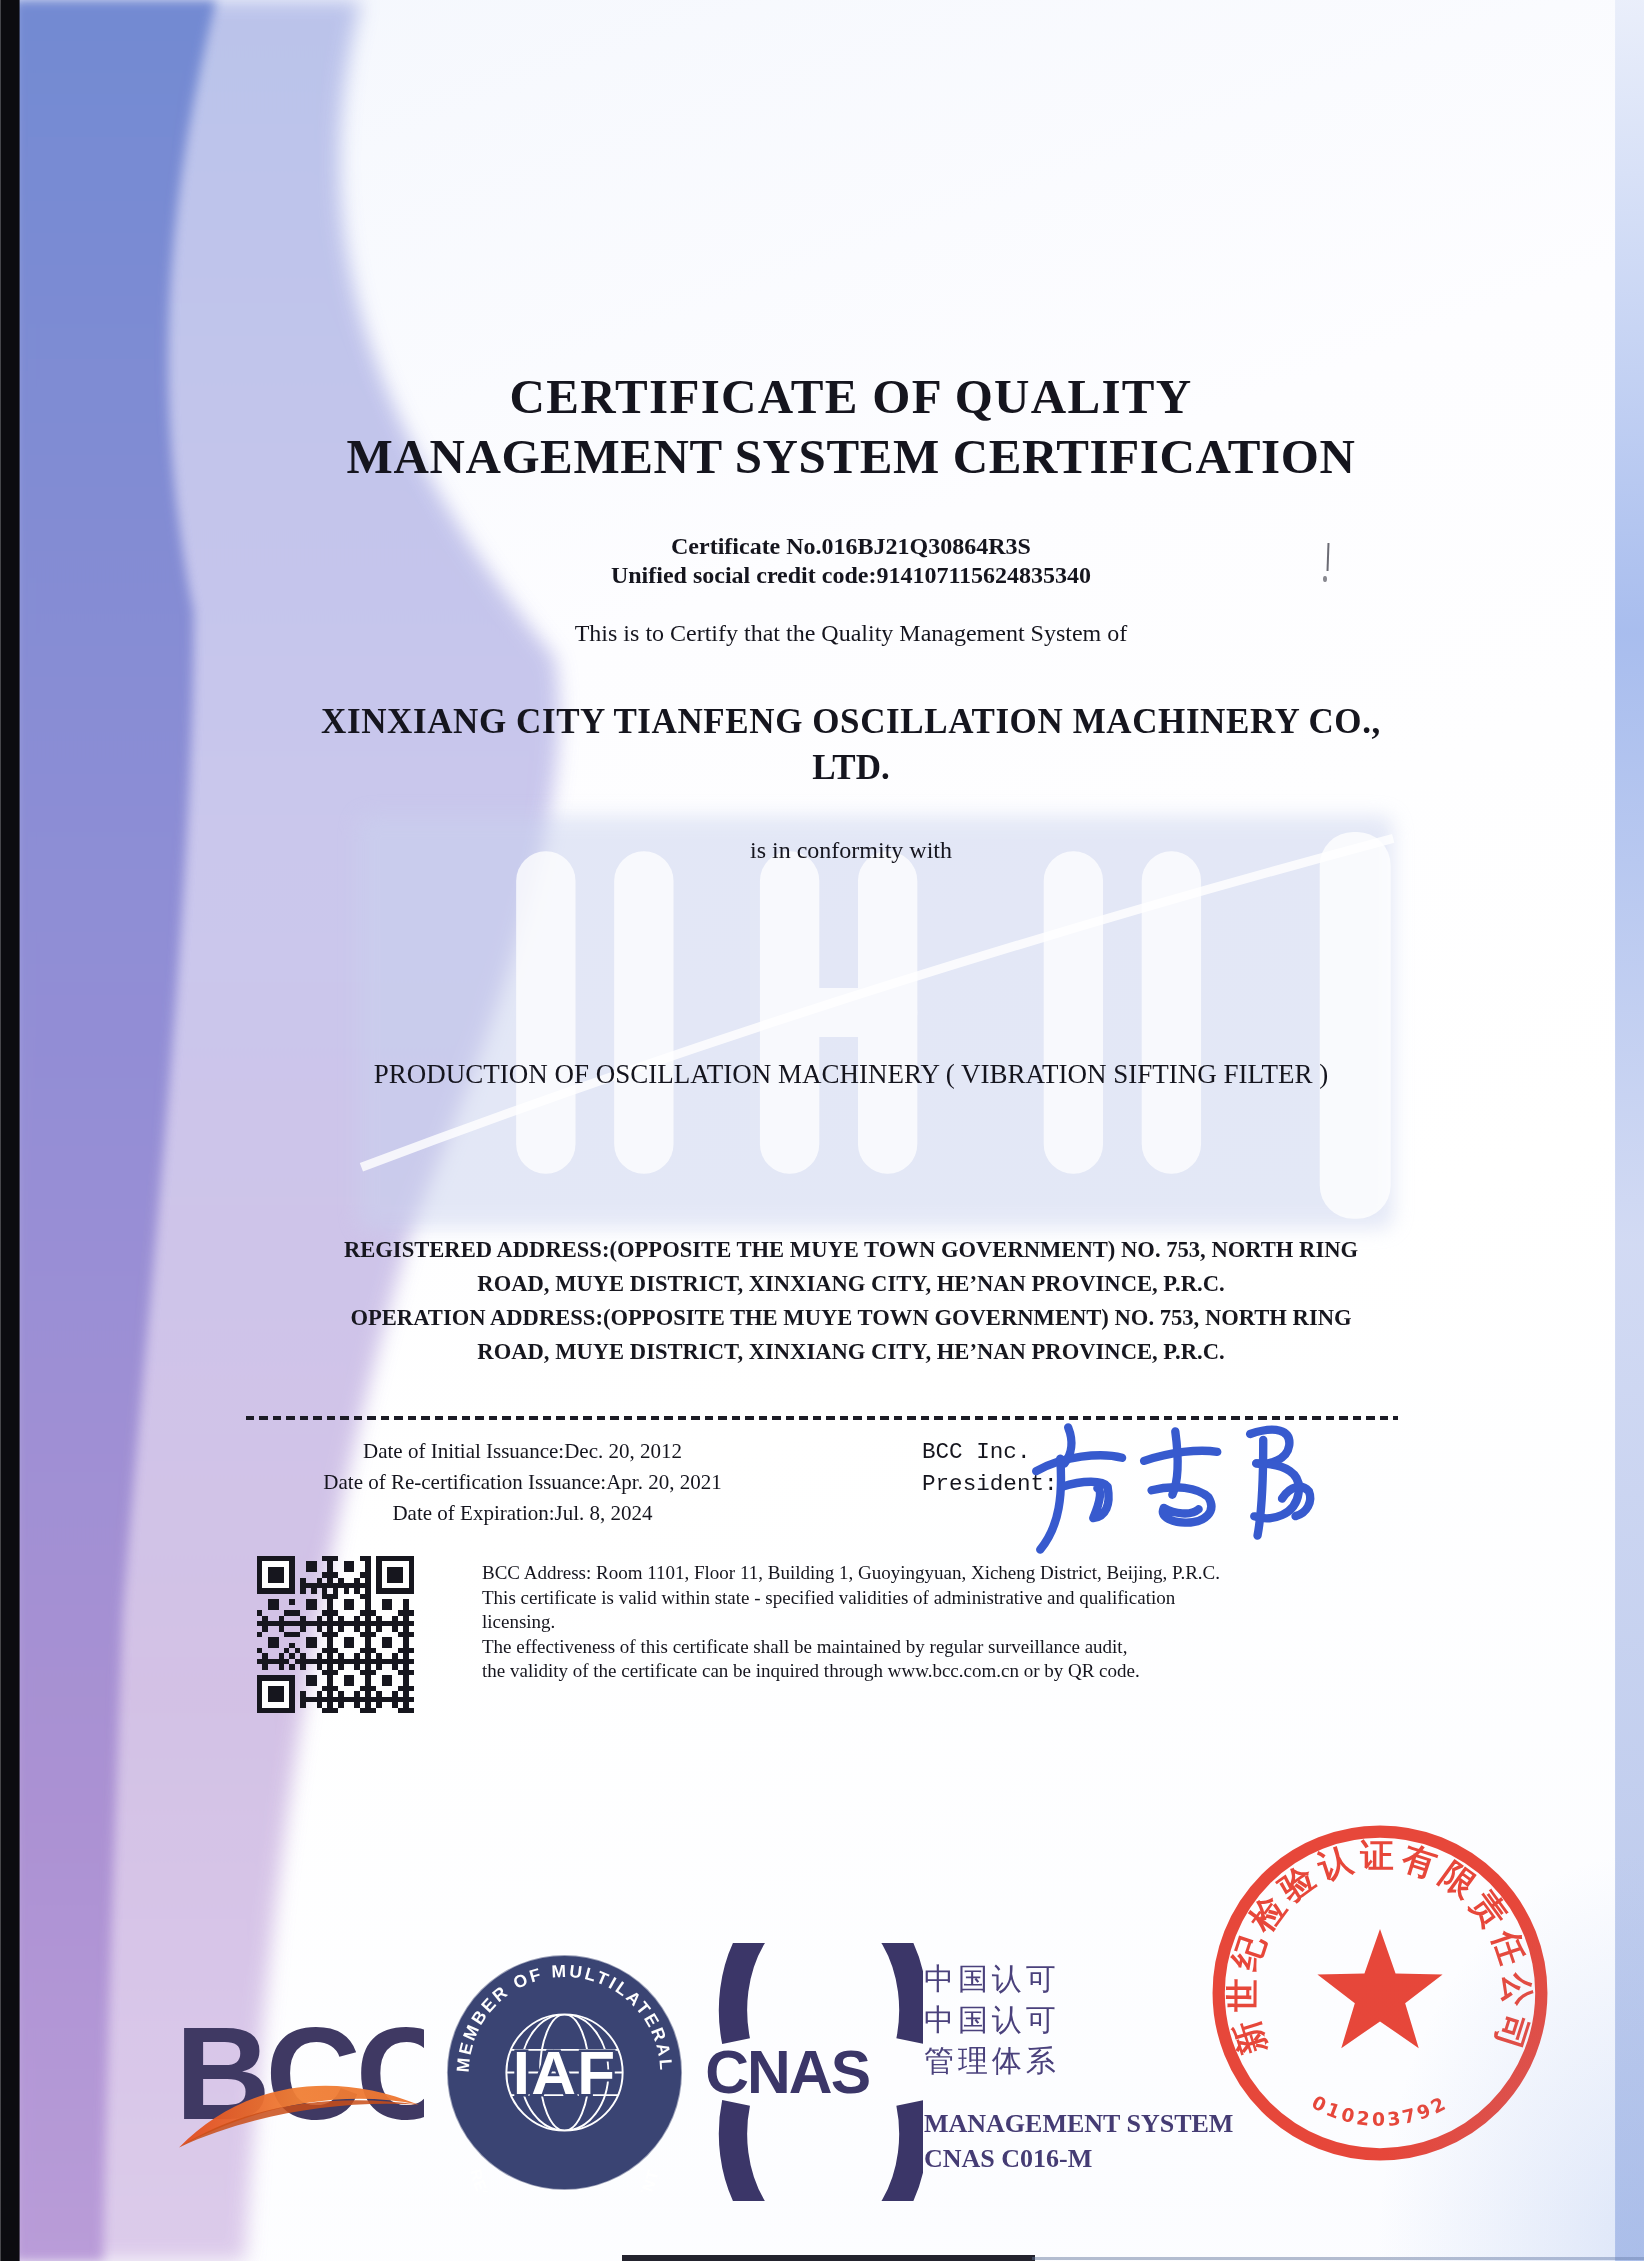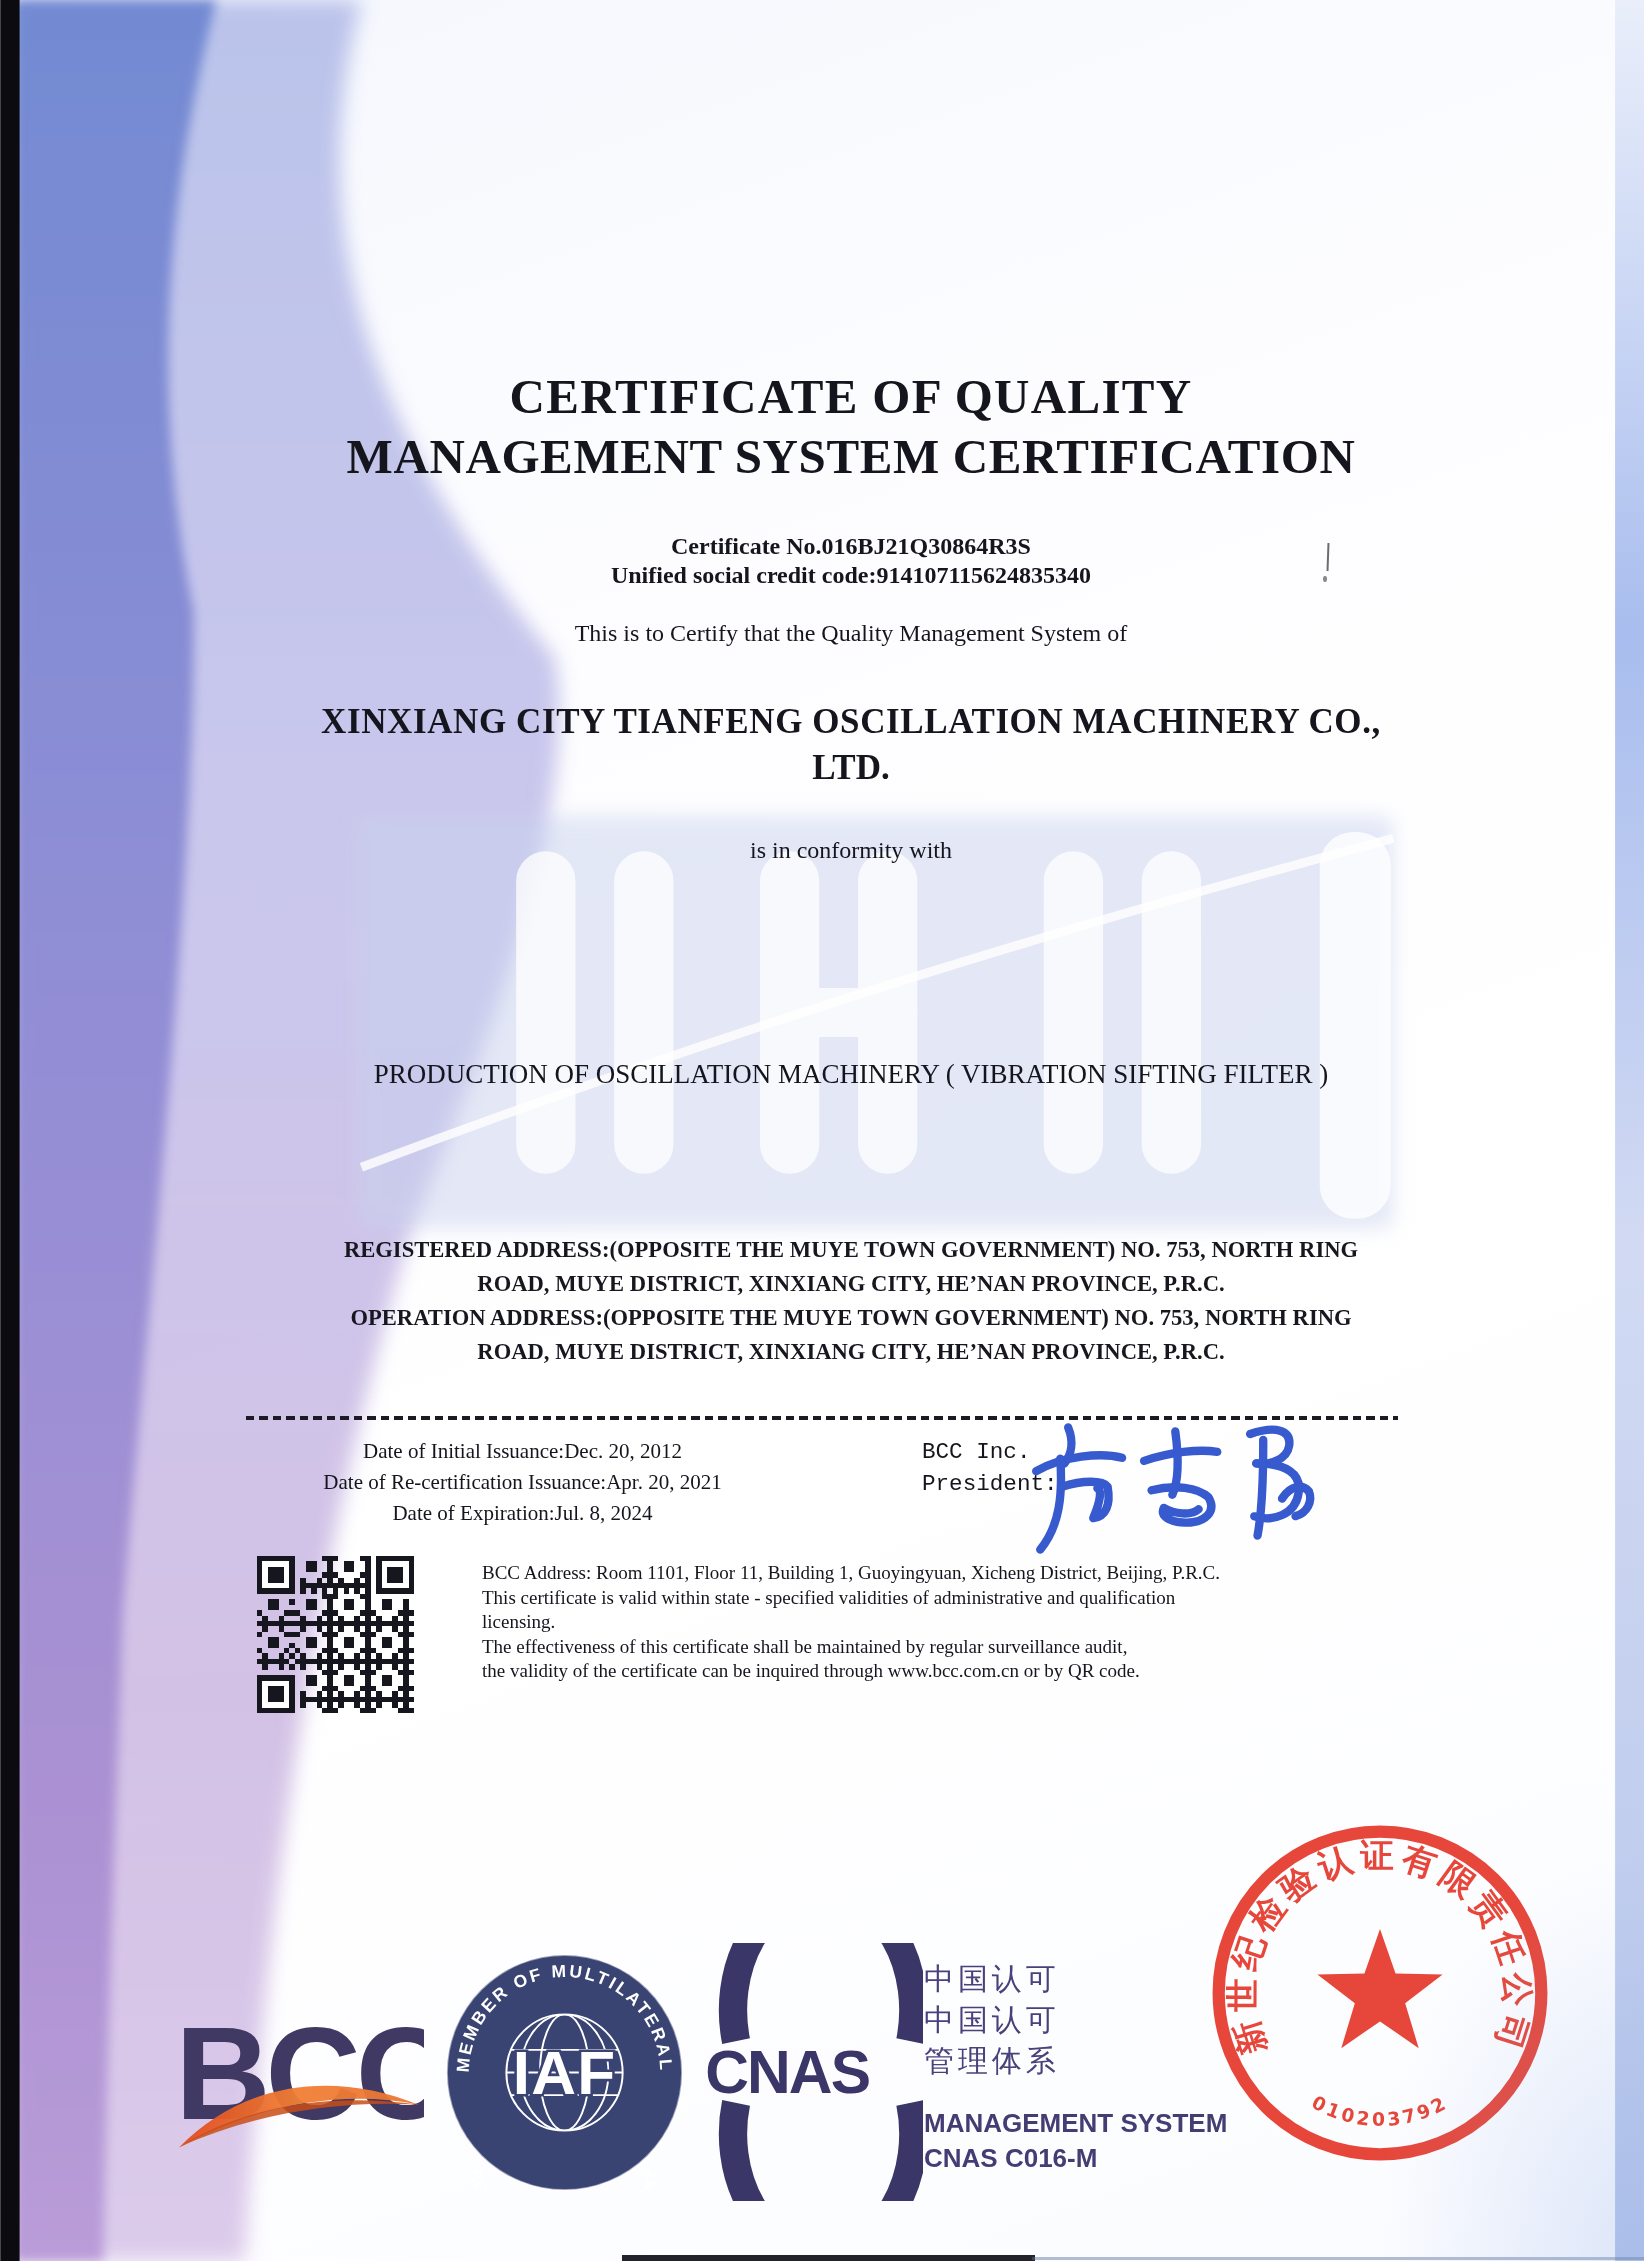--- a/index.html
+++ b/index.html
@@ -13,21 +13,21 @@
   
   #address-block{position:absolute;left:45px;top:1233px;width:1612px;text-align:center;font-size:22.6px;font-weight:600;color:#17171f;line-height:34px;}
   
   #separator{position:absolute;left:246px;top:1416px;width:1152px;height:3.9px;background:repeating-linear-gradient(90deg,#1b1b25 0px,#1b1b25 8.4px,transparent 8.4px,transparent 13.5px);}
   
   #dates-block{position:absolute;left:303px;top:1436px;width:439px;text-align:center;font-size:21px;color:#15151e;line-height:31px;}
   #issuer-block{position:absolute;left:922px;top:1436px;width:271px;text-align:left;font-size:22.6px;color:#15151e;line-height:32px;font-family:Liberation Mono, monospace;}
   
   #fine-print{position:absolute;left:442px;top:1561px;width:761px;font-size:19px;line-height:24.5px;color:#15151e;margin-left:40px;}
   
-  #cnas-text{position:absolute;left:924px;top:1958px;color:#4a417c;font-family:Liberation Sans, sans-serif;}
+  #cnas-text{position:absolute;left:924px;top:1958px;color:#4a417c;font-family:Liberation Serif, serif;}
   #cnas-text .cn{font-size:30px;line-height:41px;letter-spacing:3.9px;}
   #cnas-text .en{font-size:26px;line-height:35px;font-weight:bold;color:#453c74;letter-spacing:0px;}
   
   #artifact-tick{position:absolute;left:1327px;top:543px;width:1.9px;height:28px;background:#3a3a46;transform:rotate(2deg);opacity:.75;}
   #artifact-dot{position:absolute;left:1323px;top:576px;width:3.9px;height:6.4px;background:#3a3a46;border-radius:50%;opacity:.6;}
   #edge-bottom-dark{position:absolute;left:622px;top:2255px;width:413px;height:5.8px;background:#23232e;}
   #edge-bottom-thin{position:absolute;left:1032px;top:2257px;width:613px;height:2.6px;background:rgba(90,110,150,.45);}
   #corner-tint{position:absolute;right:0;bottom:0;width:271px;height:413px;background:radial-gradient(ellipse at 100% 100%,rgba(140,170,230,.28),rgba(140,170,230,0) 70%);}
 </style>
 </head>

